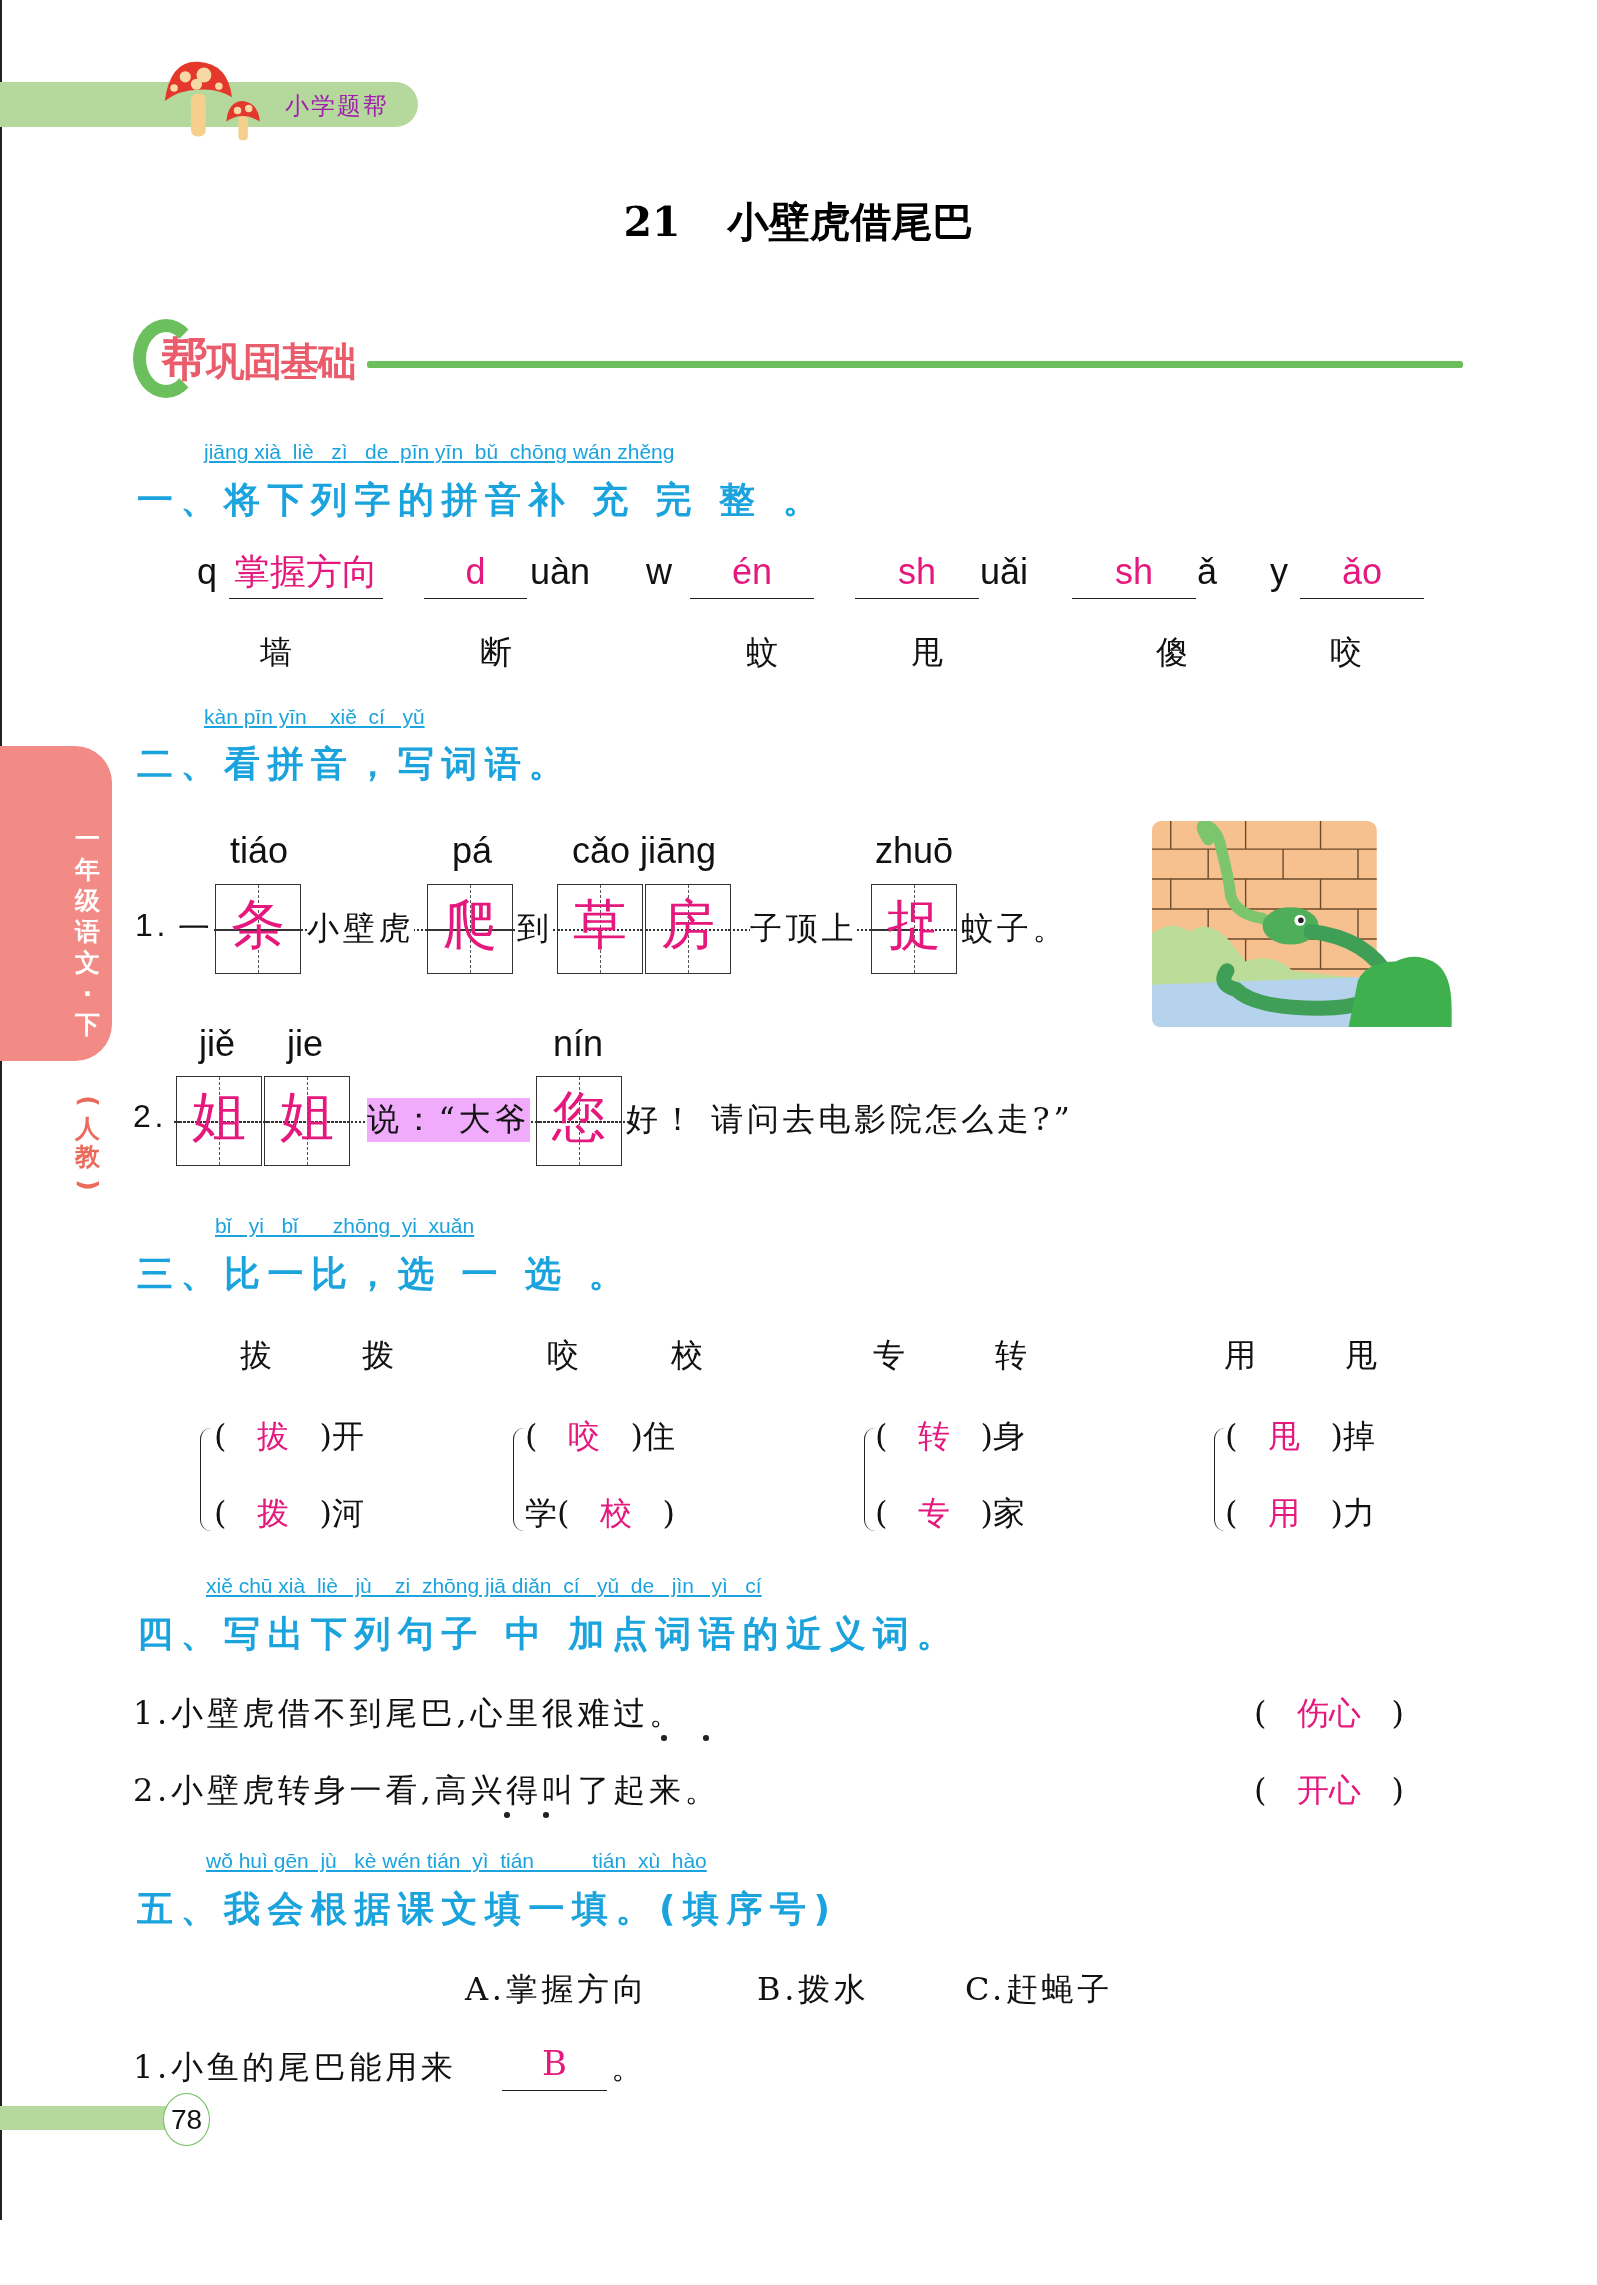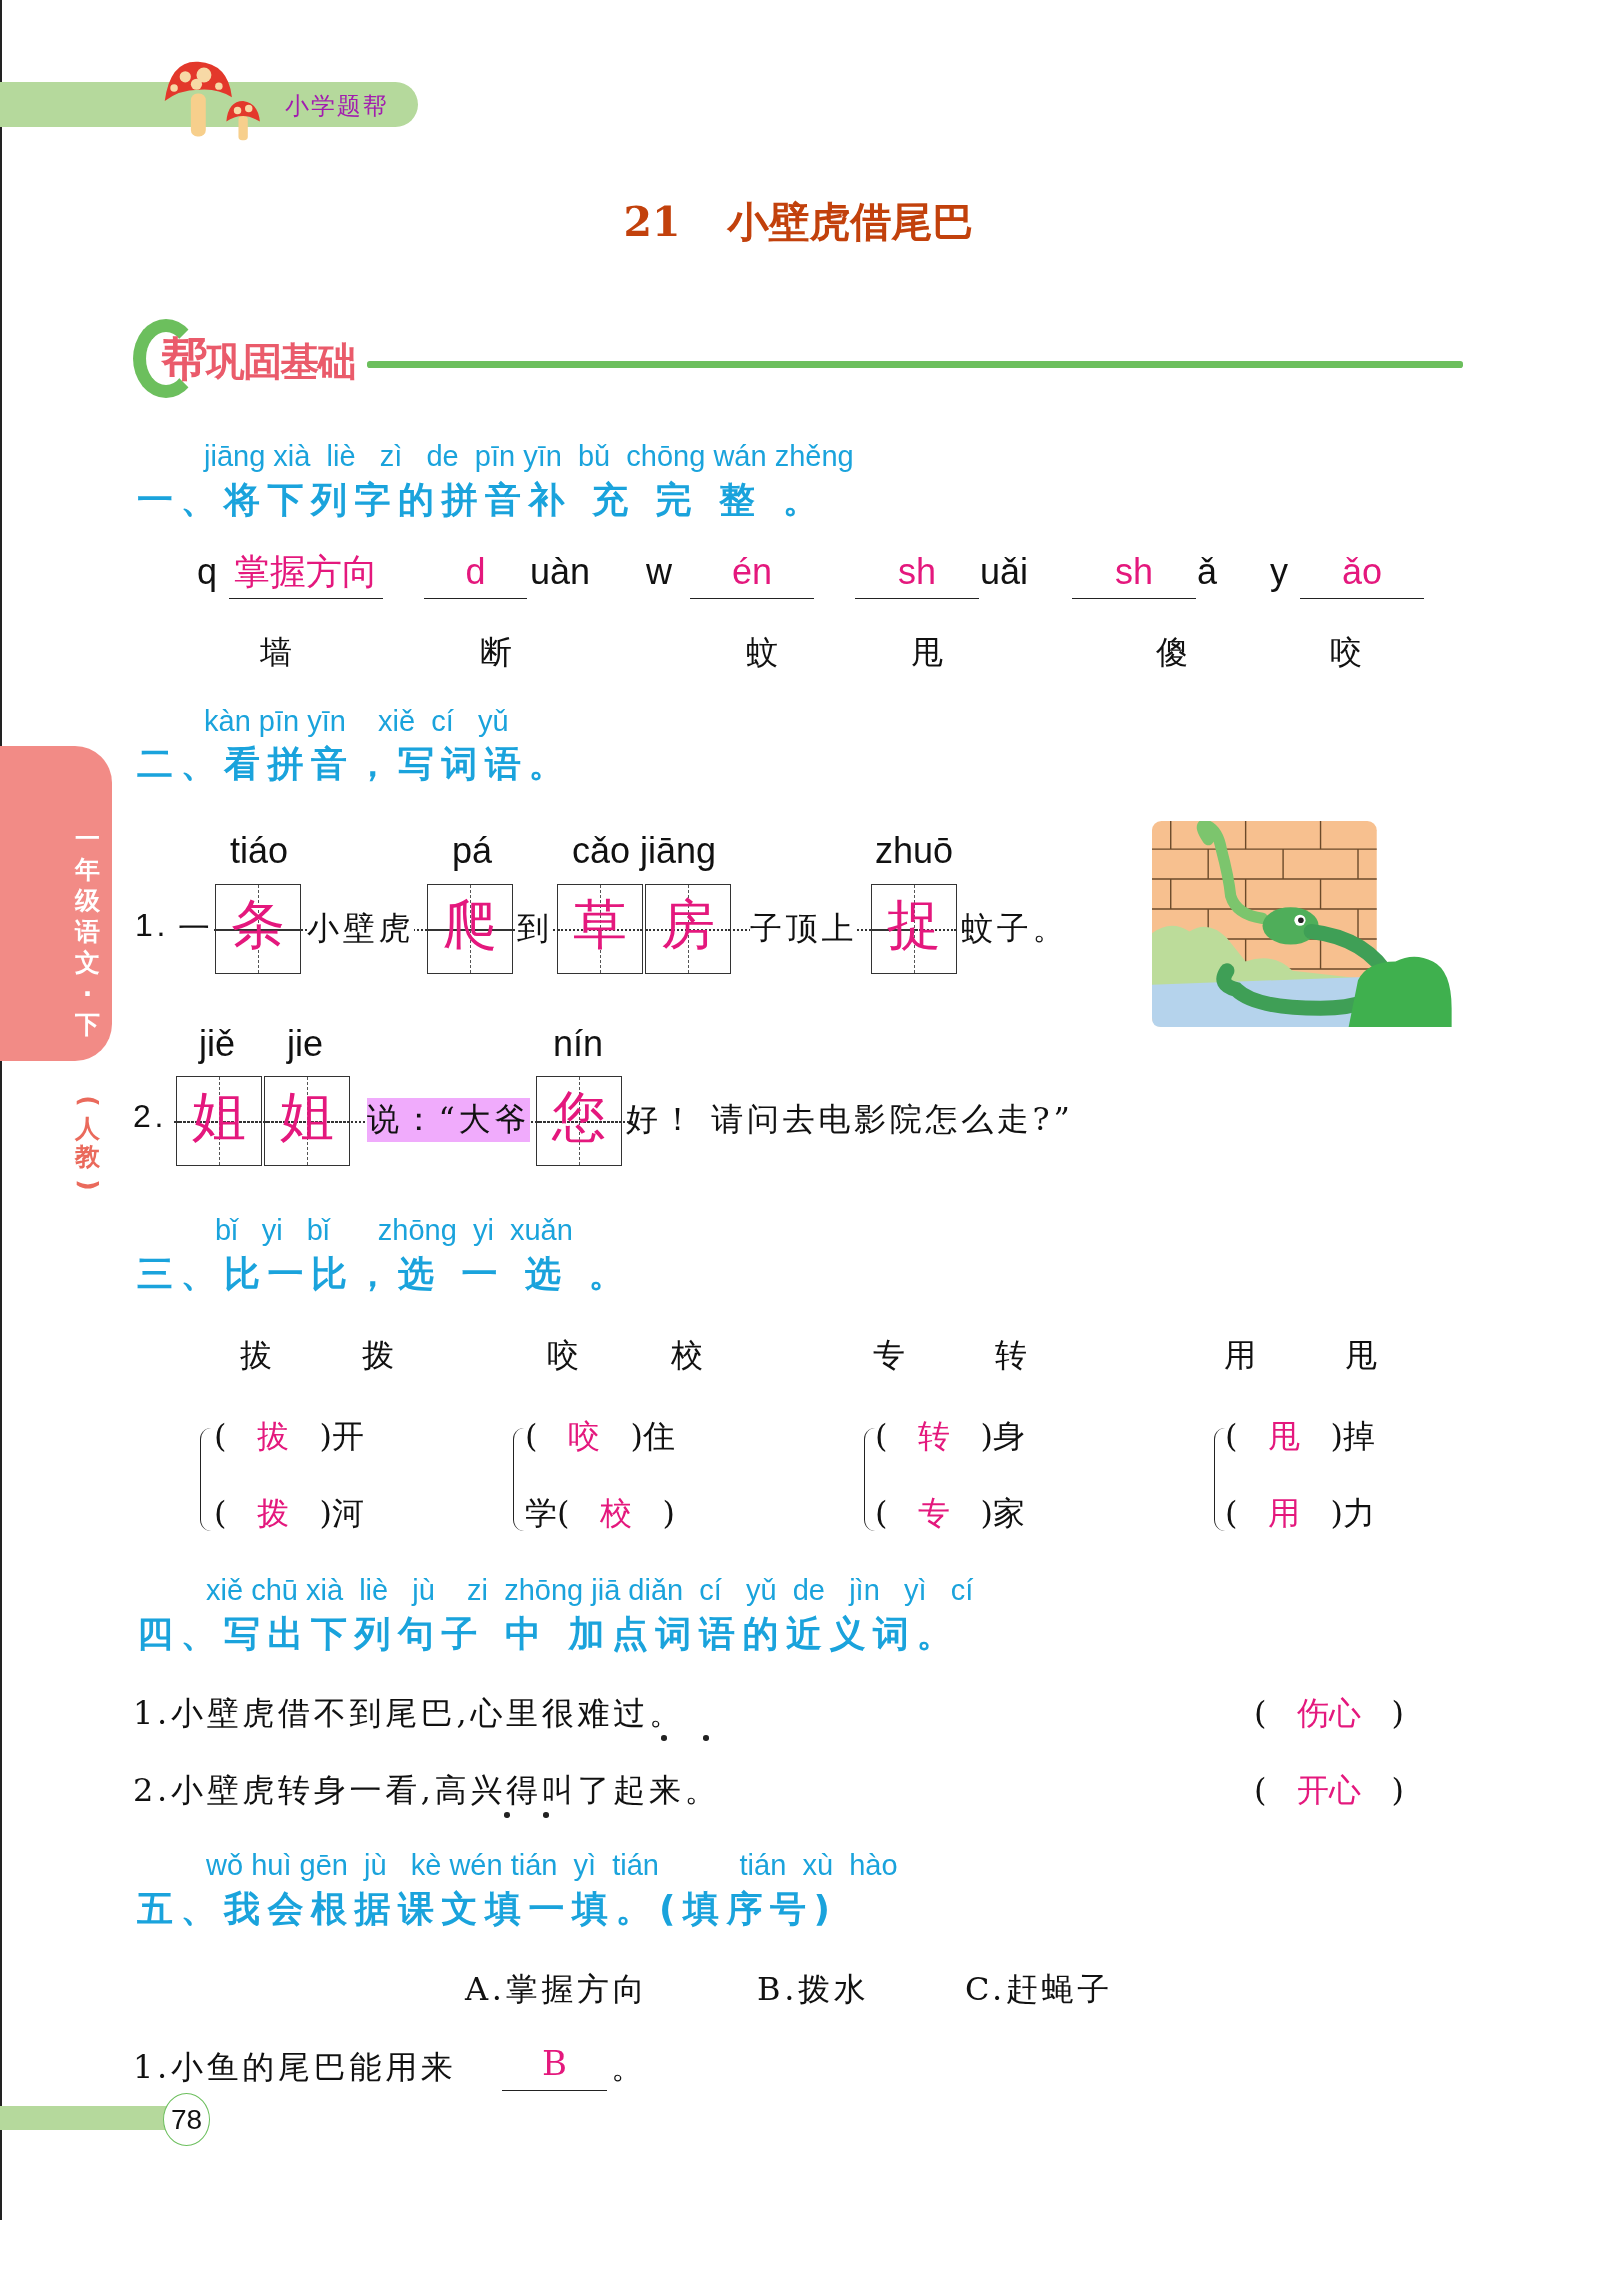--- a/index.html
+++ b/index.html
@@ -2,29 +2,29 @@
 <html style="font-size:15px"><head>
 <meta charset="utf-8">
 <style>
   html,body{margin:0;padding:0;background:#fff;}
   body{width:1597px;height:2285px;position:relative;overflow:hidden;font-family:"DejaVu Sans",sans-serif;color:#111;}
   .page-border{position:absolute;left:0;top:0;width:1.9px;height:2220px;background:#222;}
   .abs{position:absolute;}
   
   .hdr-band{left:0;top:82px;width:418px;height:45px;background:#b5d99c;border-radius:0 22.5px 22.5px 0;}
   .hdr-title{left:285px;top:90px;font-size:24px;color:#a21caf;letter-spacing:1.9px;}
-  .lesson-title{left:0;top:195px;width:1597px;text-align:center;font-size:41px;font-weight:bold;color:#c2410c;}
+  .lesson-title{left:0;top:195px;width:1597px;text-align:center;font-size:41px;font-weight:bold;color:#000000;}
   .lesson-title .num{font-family:"DejaVu Serif",serif;margin-right:47px;}
   
   .banner-c{left:133px;top:319px;width:66px;height:79px;border:13px solid #6cbf5d;border-right-color:transparent;border-radius:50%;box-sizing:border-box;}
   .banner-text{left:161px;top:328px;font-size:39px;font-weight:bold;color:#ea5b6b;letter-spacing:-1.9px;}
   .banner-text .big{font-size:47px;}
   .banner-line{left:367px;top:361px;width:1096px;height:6.6px;background:#6cbf5d;border-radius:2.8px;}
   
-  .py{font-family:"Liberation Sans",sans-serif;color:#1aa3dc;font-size:29px;white-space:pre;}
+  .py{font-family:"Liberation Sans",sans-serif;color:#1aa3dc;font-size:21px;white-space:pre;text-decoration:underline;}
   .q-head{color:#1aa3dc;font-size:36px;font-weight:bold;letter-spacing:7.5px;white-space:pre;}
   .pink{color:#e4187d;}
   .blk-py{font-family:"Liberation Sans",sans-serif;font-size:36px;color:#111;}
   .blank{position:absolute;border-bottom:1.9px solid #222;text-align:center;font-family:"Liberation Sans",sans-serif;font-size:36px;color:#e4187d;height:49px;line-height:45px;}
   .hz{font-family:"DejaVu Serif",serif;font-size:32px;color:#111;}
   
   .box{position:absolute;width:86px;height:90px;border:1.9px solid #333;box-sizing:border-box;}
   .box::before{content:"";position:absolute;left:50%;top:0;bottom:0;border-left:1.9px dashed #555;}
   .box::after{content:"";position:absolute;left:0;right:0;top:50%;border-top:2.8px dotted #333;}
   .box span{position:absolute;left:0;right:0;top:3.7px;text-align:center;font-size:54px;color:#e4187d;font-family:"DejaVu Serif",serif;z-index:2;}

